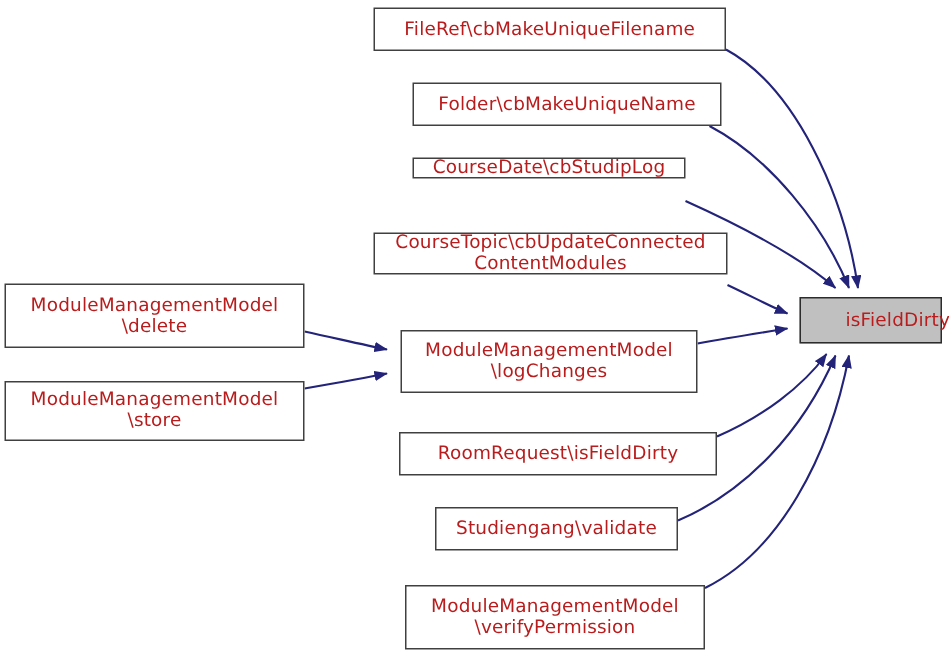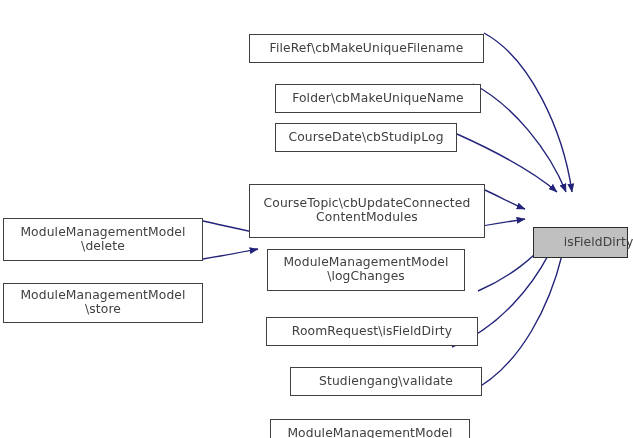--- a/index.html
+++ b/index.html
@@ -24,31 +24,30 @@
     top: 0;
     width: 633px;
     height: 438px;
     pointer-events: none;
   }
   .node {
     position: absolute;
     box-sizing: border-box;
     border: 1px solid #404040;
     background: #ffffff;
-    color: #404040;
+    color: #b91c1c;
     display: flex;
     align-items: center;
     justify-content: center;
     text-align: center;
     line-height: 1.12;
     font-size: 12.3px;
     letter-spacing: 0.01em;
     white-space: pre-line;
     z-index: 2;
-    margin-top: 29px;
   }
   .node.center {
     background: #c0c0c0;
     border-color: #2c2c2c;
     padding-left: 36px;
   }
   .node .label {
     display: block;
     padding: 0 4px;
     white-space: pre-line;
@@ -78,43 +77,43 @@
         <path d="M 470,392 C 519,368 553,305 566,237" fill="none" stroke="#23237a" stroke-width="1.4" marker-end="url(#arrowhead)"></path>
       </g>
   </svg>
 
   <div class="node" style="left: 249px; top: 5px; width: 235px; height: 29px;">
     <span class="label">FileRef\cbMakeUniqueFilename</span>
   </div>
   <div class="node" style="left: 275px; top: 55px; width: 206px; height: 29px;">
     <span class="label">Folder\cbMakeUniqueName</span>
   </div>
-  <div class="node" style="left: 275px; top: 94px; width: 182px; height: 29px;">
+  <div class="node" style="left: 275px; top: 105px; width: 182px; height: 14px;">
     <span class="label">CourseDate\cbStudipLog</span>
   </div>
-  <div class="node" style="left: 249px; top: 155px; width: 236px; height: 54px;">
+  <div class="node" style="left: 249px; top: 155px; width: 236px; height: 28px;">
     <span class="label">CourseTopic\cbUpdateConnected
 ContentModules</span>
   </div>
   <div class="node" style="left: 3px; top: 189px; width: 200px; height: 43px;">
     <span class="label">ModuleManagementModel
 \delete</span>
   </div>
   <div class="node" style="left: 3px; top: 254px; width: 200px; height: 40px;">
     <span class="label">ModuleManagementModel
 \store</span>
   </div>
   <div class="node" style="left: 267px; top: 220px; width: 198px; height: 42px;">
     <span class="label">ModuleManagementModel
 \logChanges</span>
   </div>
   <div class="node" style="left: 266px; top: 288px; width: 212px; height: 29px;">
     <span class="label">RoomRequest\isFieldDirty</span>
   </div>
-  <div class="node" style="left: 290px; top: 338px; width: 192px; height: 29px; text-align: right;">
+  <div class="node" style="left: 290px; top: 338px; width: 162px; height: 29px; text-align: right;">
     <span class="label">Studiengang\validate</span>
   </div>
   <div class="node" style="left: 270px; top: 390px; width: 200px; height: 43px;">
     <span class="label">ModuleManagementModel
 \verifyPermission</span>
   </div>
 
   <div class="node center" style="left: 533px; top: 198px; width: 95px; height: 31px;">
     <span class="label">isFieldDirty</span>
   </div>

